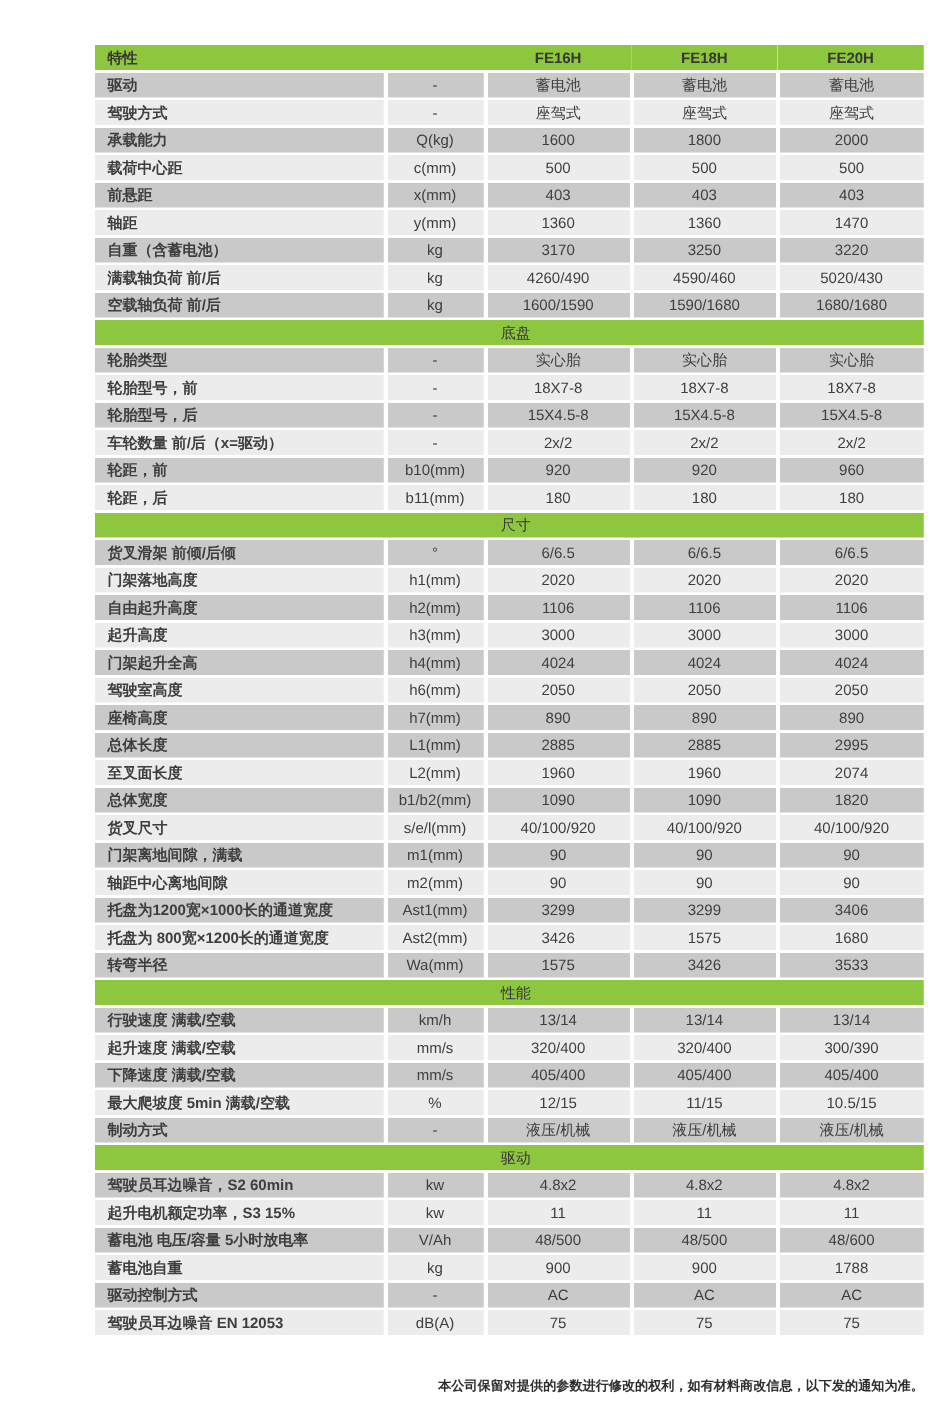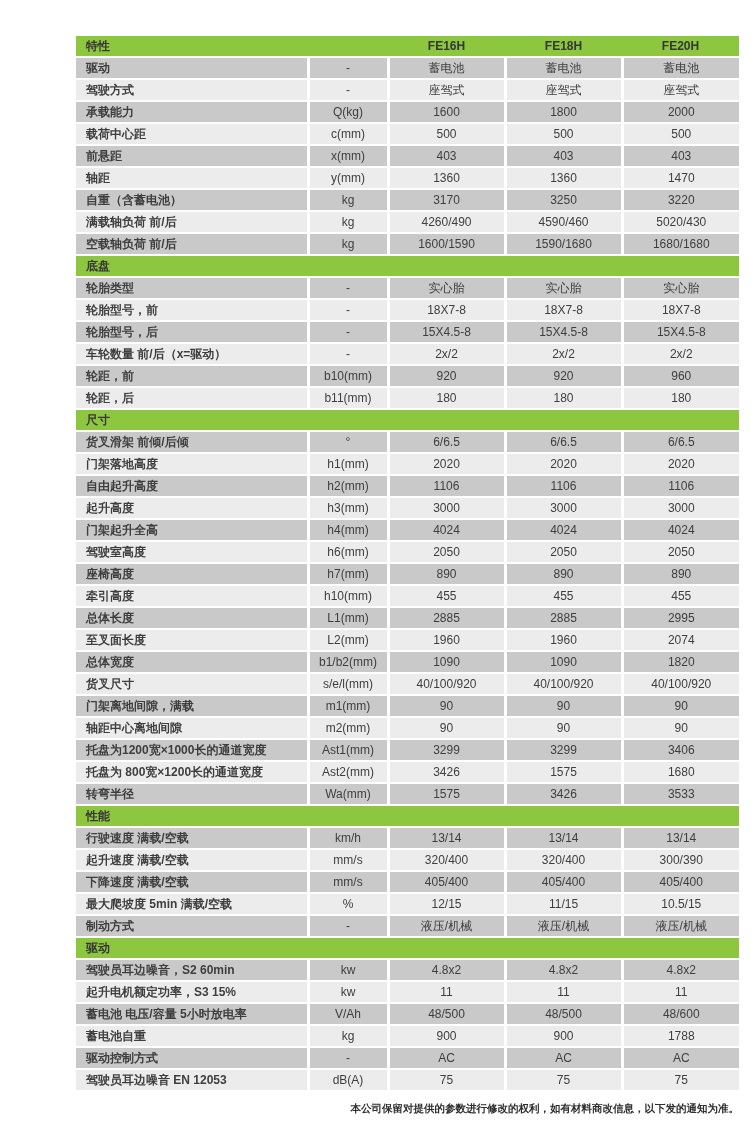--- a/index.html
+++ b/index.html
@@ -31,23 +31,23 @@
   }
   tr.header-row th {
     background:var(--green,#8dc63f);
     font-weight:bold;
     color:#373737;
   }
   tr.header-row th.lbl { text-align:left; padding-left:10px; }
   tr.header-row th.val, tr.header-row th.unit { text-align:center; }
   tr.section-row td {
     background:var(--green,#8dc63f);
-    font-weight:bold;
+    font-weight:normal;
     color:#373737;
-    text-align:left;
+    text-align:center;
     padding-left:10px;
   }
   tr.dark td  { background:var(--row-dark,#c9c9c9); }
   tr.light td { background:var(--row-light,#ececec); }
   td.lbl {
     text-align:left; padding-left:10px;
     font-weight:bold;
     border-right:3px solid #ffffff;
   }
   td.unit {
@@ -243,27 +243,20 @@
           <td class="val">2050</td>
           <td class="val">2050</td>
         </tr>
         <tr class="dark">
           <td class="lbl">座椅高度</td>
           <td class="unit">h7(mm)</td>
           <td class="val">890</td>
           <td class="val">890</td>
           <td class="val">890</td>
         </tr>
-        <tr class="light">
-          <td class="lbl">牵引高度</td>
-          <td class="unit">h10(mm)</td>
-          <td class="val">455</td>
-          <td class="val">455</td>
-          <td class="val">455</td>
-        </tr>
         <tr class="dark">
           <td class="lbl">总体长度</td>
           <td class="unit">L1(mm)</td>
           <td class="val">2885</td>
           <td class="val">2885</td>
           <td class="val">2995</td>
         </tr>
         <tr class="light">
           <td class="lbl">至叉面长度</td>
           <td class="unit">L2(mm)</td>

